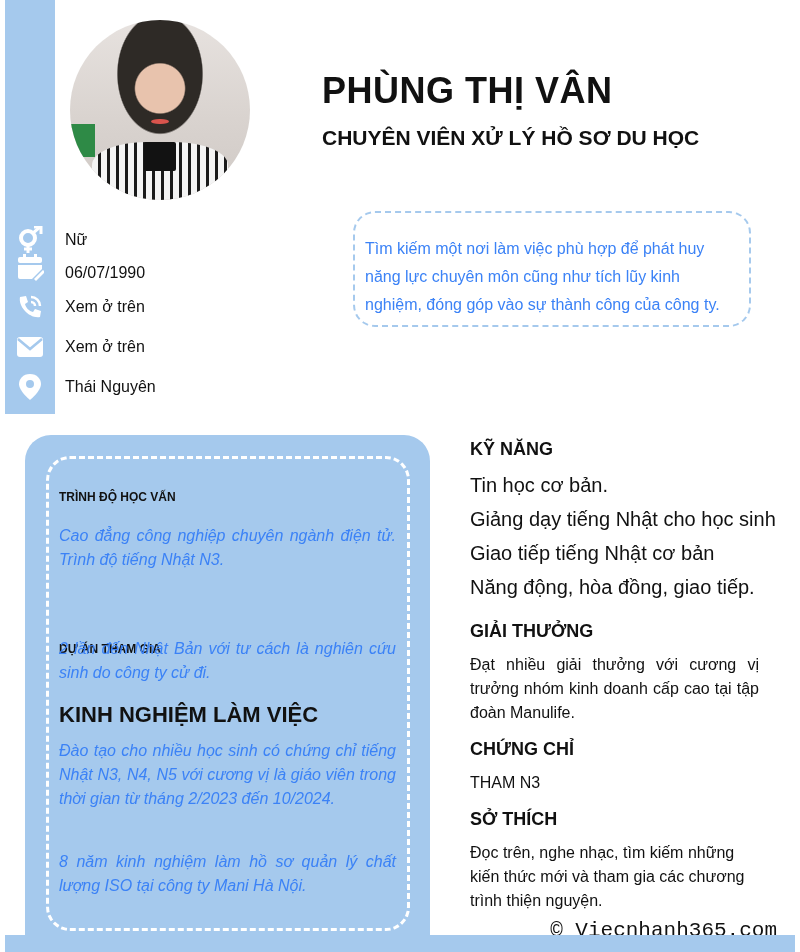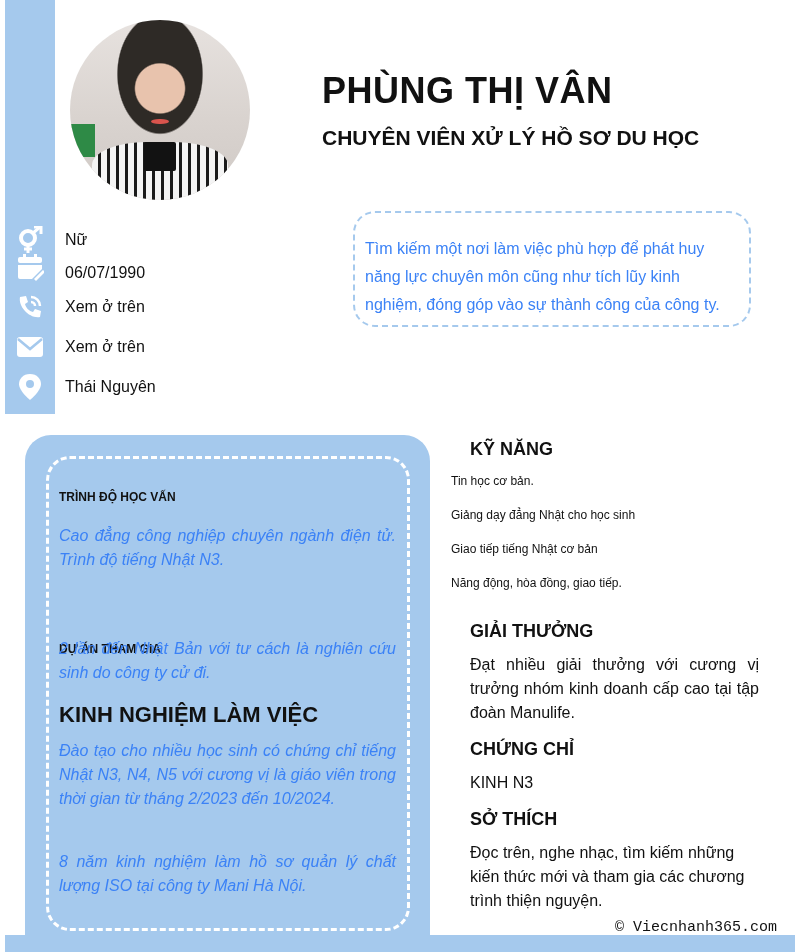--- a/index.html
+++ b/index.html
@@ -29,24 +29,24 @@
 
   .left-box { position: absolute; left: 25px; top: 435px; width: 405px; height: 517px; background: #a5c9ed; border-radius: 26px 26px 0 0; }
   .left-inner { position: absolute; left: 46px; top: 456px; width: 364px; height: 475px; border: 3px dashed #ffffff; border-radius: 24px; }
   .lsec-title { position: absolute; left: 59px; font-size: 12px; font-weight: 700; color: #111; }
   .lsec-title.small { font-size: 22px; }
   .lpara { position: absolute; left: 59px; width: 337px; font-size: 16px; line-height: 24px; text-align: justify; color: #3b82f6; font-style: italic; }
 
   .rsec-title { position: absolute; left: 470px; font-size: 18px; font-weight: 700; color: #111; }
   .rpara { position: absolute; left: 470px; width: 289px; font-size: 16px; line-height: 24px; text-align: justify; color: #111; }
   .rpara.nojust { text-align: left; }
-  .skill { position: absolute; left: 451px; font-size: 12px; color: #111; }
+  .skill { position: absolute; left: 470px; font-size: 20px; color: #111; }
 
   .bottom-bar { position: absolute; left: 5px; top: 935px; width: 790px; height: 17px; background: #a5c9ed; }
-  .credit { position: absolute; right: 23px; top: 919px; font-family: "Liberation Mono", "DejaVu Sans Mono", monospace; font-size: 15px; color: #111; }
+  .credit { position: absolute; right: 23px; top: 919px; font-family: "Liberation Mono", "DejaVu Sans Mono", monospace; font-size: 21px; color: #111; }
 </style>
 </head>
 <body>
 
 <div class="side-strip"></div>
 
 <div class="photo">
   <div class="green"></div>
   <div class="lips"></div>
   <div class="shirt"></div>
@@ -119,27 +119,27 @@
 
 <div class="lsec-title" style="top:630px;margin-top:12px;">DỰ ÁN THAM GIA</div>
 <div class="lpara" style="top:637px;">2 lần đến Nhật Bản với tư cách là nghiên cứu sinh do công ty cử đi.</div>
 
 <div class="lsec-title small" style="top:702px;">KINH NGHIỆM LÀM VIỆC</div>
 <div class="lpara" style="top:739px;">Đào tạo cho nhiều học sinh có chứng chỉ tiếng Nhật N3, N4, N5 với cương vị là giáo viên trong thời gian từ tháng 2/2023 đến 10/2024.</div>
 <div class="lpara" style="top:850px;">8 năm kinh nghiệm làm hồ sơ quản lý chất lượng ISO tại công ty Mani Hà Nội.</div>
 
 <div class="rsec-title" style="top:439px;">KỸ NĂNG</div>
 <div class="skill" style="top:474px;">Tin học cơ bản.</div>
-<div class="skill" style="top:508px;">Giảng dạy đẳng Nhật cho học sinh</div>
+<div class="skill" style="top:508px;">Giảng dạy tiếng Nhật cho học sinh</div>
 <div class="skill" style="top:542px;">Giao tiếp tiếng Nhật cơ bản</div>
 <div class="skill" style="top:576px;">Năng động, hòa đồng, giao tiếp.</div>
 
 <div class="rsec-title" style="top:621px;">GIẢI THƯỞNG</div>
 <div class="rpara" style="top:653px;">Đạt nhiều giải thưởng với cương vị trưởng nhóm kinh doanh cấp cao tại tập đoàn Manulife.</div>
 
 <div class="rsec-title" style="top:739px;">CHỨNG CHỈ</div>
-<div class="rpara nojust" style="top:771px;">KINH N3</div>
+<div class="rpara nojust" style="top:771px;">THAM N3</div>
 
 <div class="rsec-title" style="top:809px;">SỞ THÍCH</div>
 <div class="rpara nojust" style="top:841px;">Đọc trên, nghe nhạc, tìm kiếm những kiến thức mới và tham gia các chương trình thiện nguyện.</div>
 
 <div class="credit">© Viecnhanh365.com</div>
 <div class="bottom-bar"></div>
 
 </body></html>

